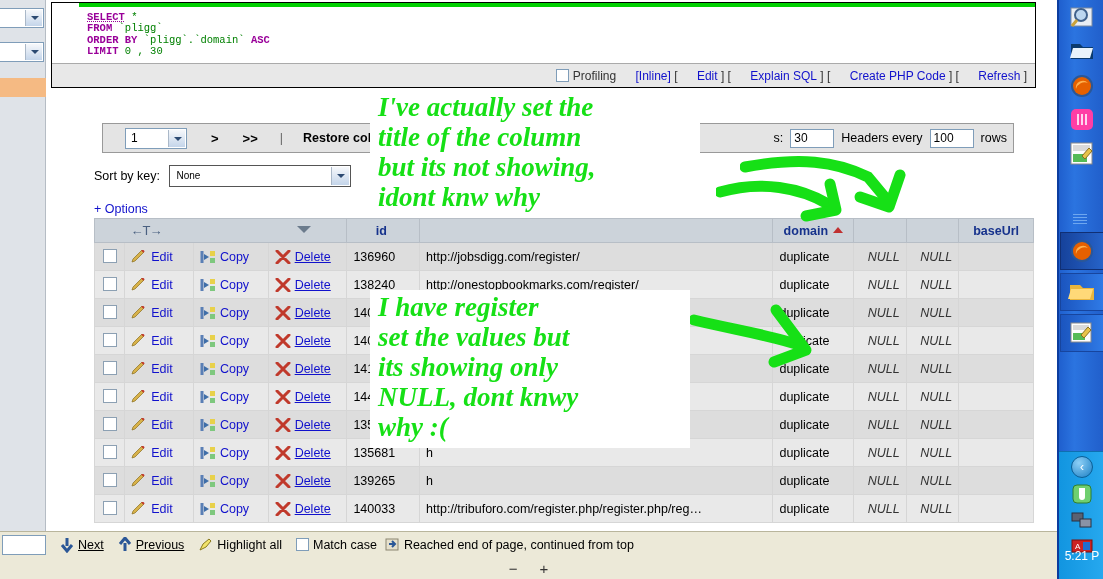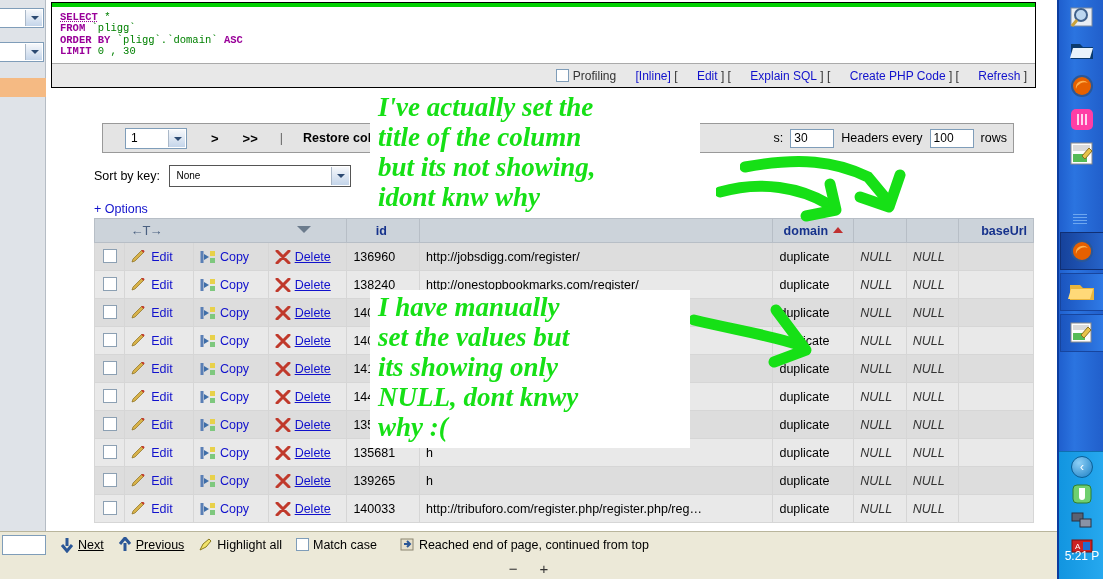--- a/index.html
+++ b/index.html
@@ -34,21 +34,21 @@
     position: absolute; left: 0; top: 78px; width: 46px; height: 19px;
     background: #f5ba83;
   }
 
   
   .content { position: absolute; left: 46px; top: 0; width: 1011px; height: 531px; background: #ffffff; }
 
   
   .sql-box {
     position: absolute; left: 5px; top: 2px; width: 985px; height: 86px;
-    border: 1px solid #000000; background: #ffffff;
+    border: 1px solid #000000; background: #ffffff; padding-left: 27px;
   }
   .sql-greenbar { height: 4px; background: #00d000; }
   .sql-code {
     padding: 5px 8px 0 8px;
     font-family: "Liberation Mono", monospace;
     font-size: 10.5px; line-height: 11.4px; color: #333333;
     white-space: pre;
   }
   .kw { color: #990099; font-weight: bold; }
   .kw-u { color:#990099; font-weight:bold; text-decoration: underline dotted; }
@@ -134,22 +134,22 @@
   }
   .results tr.odd td { background: #dddddd; }
   .results tr.even td { background: #e9e9e9; }
   .c-check { width: 30px; text-align: center; }
   .c-edit  { width: 68px; }
   .c-copy  { width: 74px; }
   .c-del   { width: 78px; }
   .c-id    { width: 72px; padding-right: 10px !important; }
   .c-url   { width: 350px; }
   .c-dom   { width: 80px; }
-  .c-n1, .c-n2 { width: 52px; text-align: left; }
-  .c-base  { width: 74px; text-align: right; }
+  .c-n1, .c-n2 { width: 52px; text-align: right; }
+  .c-base  { width: 74px; }
   .rowcb { width: 14px; height: 14px; border: 1px solid #8ca0b3; background:#fff; display:inline-block; vertical-align:-2px;}
   .act { color: #1111cc; text-decoration: none; }
   .act-del { color: #1111cc; }
   .nullv { font-style: italic; color: #333; }
   .ico { display:inline-block; width:16px; height:14px; vertical-align:-3px; margin-right:4px; }
   .th-arrowT { color:#4a6080; font-weight:normal; font-size: 13px; letter-spacing:-1px; }
   .th-drop {
     display:inline-block; width:0; height:0; vertical-align:2px;
     border-left:7px solid transparent; border-right:7px solid transparent;
     border-top:7px solid #6b7b8c;
@@ -545,21 +545,21 @@
       <div class="ps-thumb"></div>
       <div class="ps-track-dots"></div>
       <div class="ps-btn bot"></div>
     </div>
   </div>
 
   <div class="anno anno-1">I've actually set the
 title of the column
 but its not showing,
 idont knw why</div>
-  <div class="anno anno-2">I have manually
+  <div class="anno anno-2">I have register
 set the values but
 its showing only
 NULL, dont knwy
 why :(</div>
 
   <svg class="arrow-svg" style="left:740px; top:155px;" width="180" height="70">
     <path d="M5,12 C60,2 95,6 128,22 L148,46" stroke="#16e016" stroke-width="11" fill="none" stroke-linecap="round"></path>
     <path d="M120,42 L149,52 L160,20" stroke="#16e016" stroke-width="11" fill="none" stroke-linecap="round" stroke-linejoin="round"></path>
   </svg>
   <svg class="arrow-svg" style="left:716px; top:170px;" width="145" height="55">
@@ -588,21 +588,21 @@
     <span class="find-item">
       <svg width="15" height="15">
           <path d="M2,13 L5,7 L11,2 L13,4 L8,10 Z" fill="#f2e36a" stroke="#8a7a1d" stroke-width="1"></path>
         </svg>
       <span>Highlight all</span>
     </span>
     <span class="find-item">
       <span class="find-cb"></span>
       <span>Match case</span>
     </span>
-    <span class="find-item" style="margin-left:23px;">
+    <span class="find-item" style="margin-left:8px;">
       <svg width="15" height="15">
           <rect x="1" y="2" width="12" height="11" fill="#e6e0cc" stroke="#8a8570"></rect>
           <path d="M4,7 L10,7 M7,4 L10,7 L7,10" stroke="#2b5797" stroke-width="2" fill="none"></path>
         </svg>
       <span>Reached end of page, continued from top</span>
     </span>
   </div>
 
   <div class="zoombar">
     <span>−</span>

